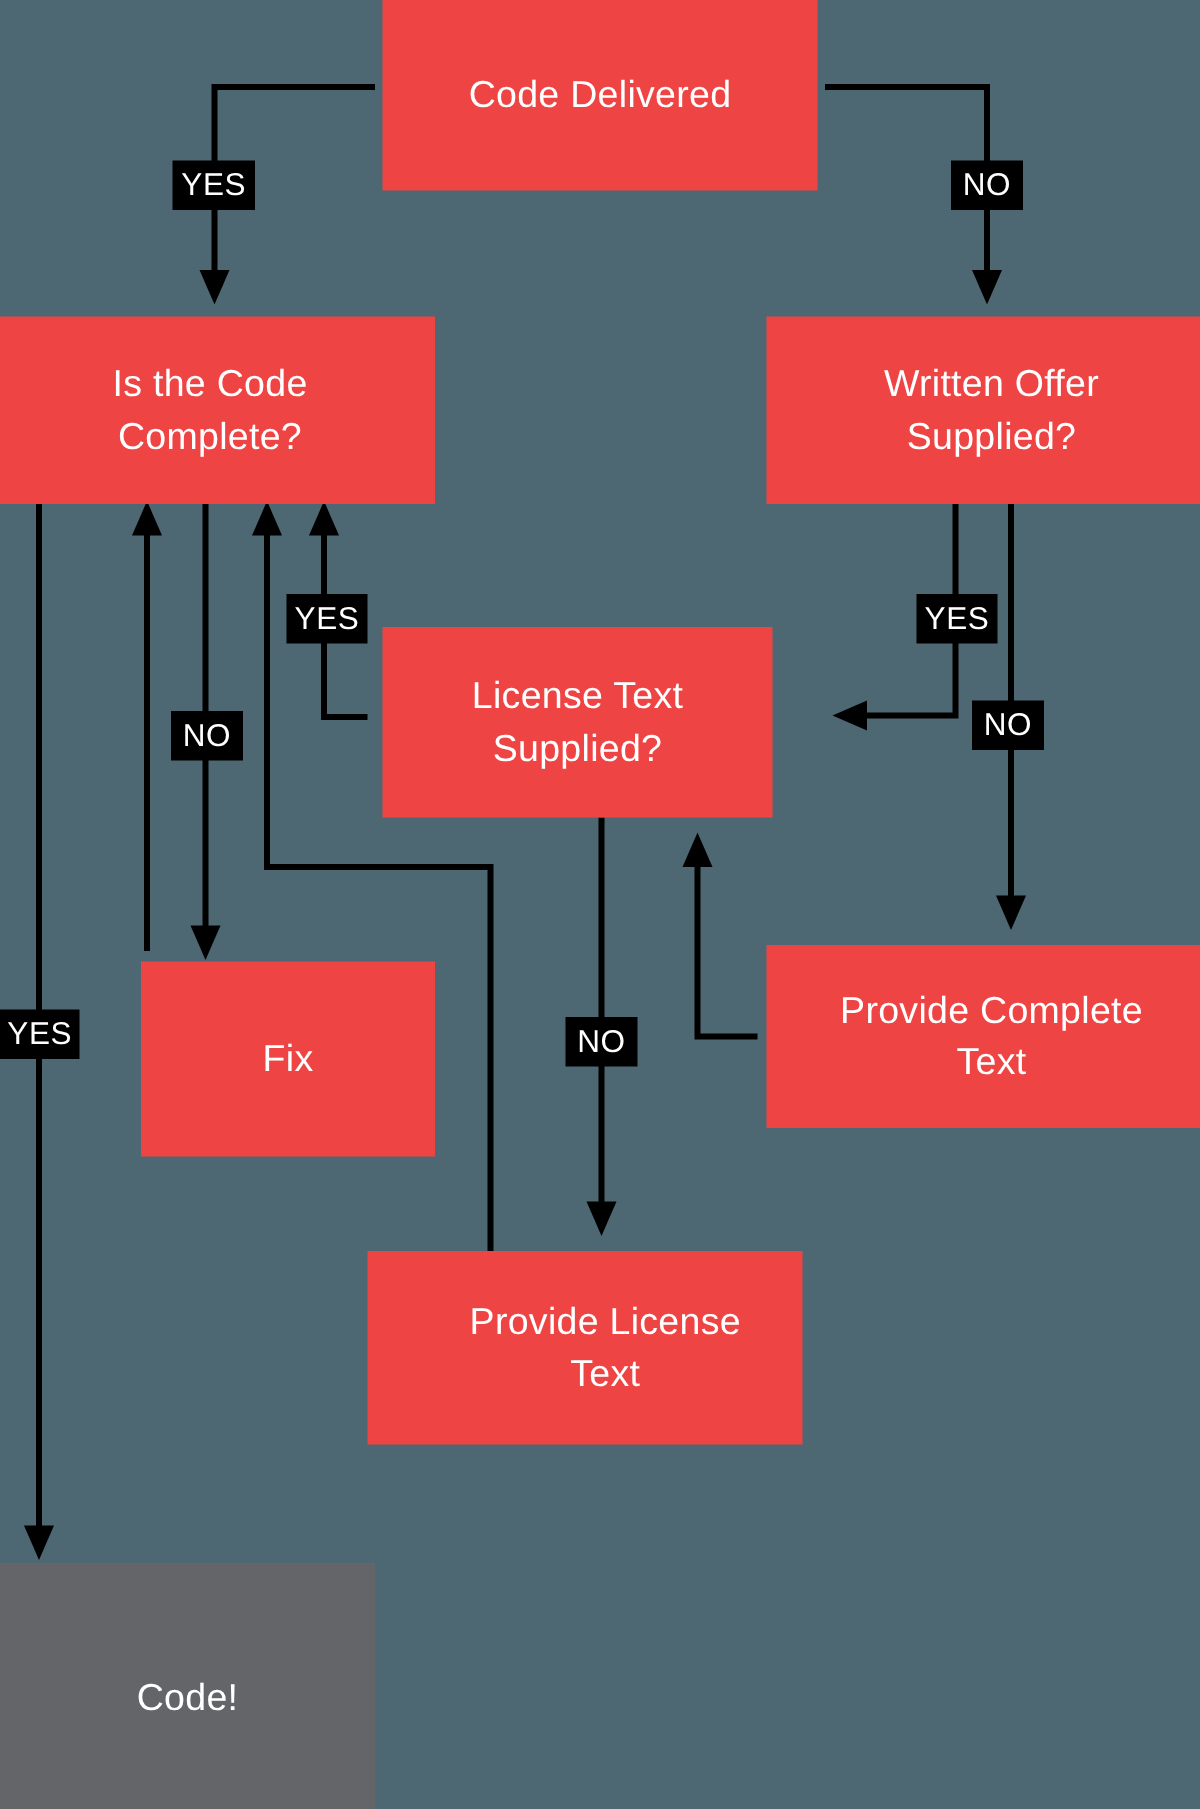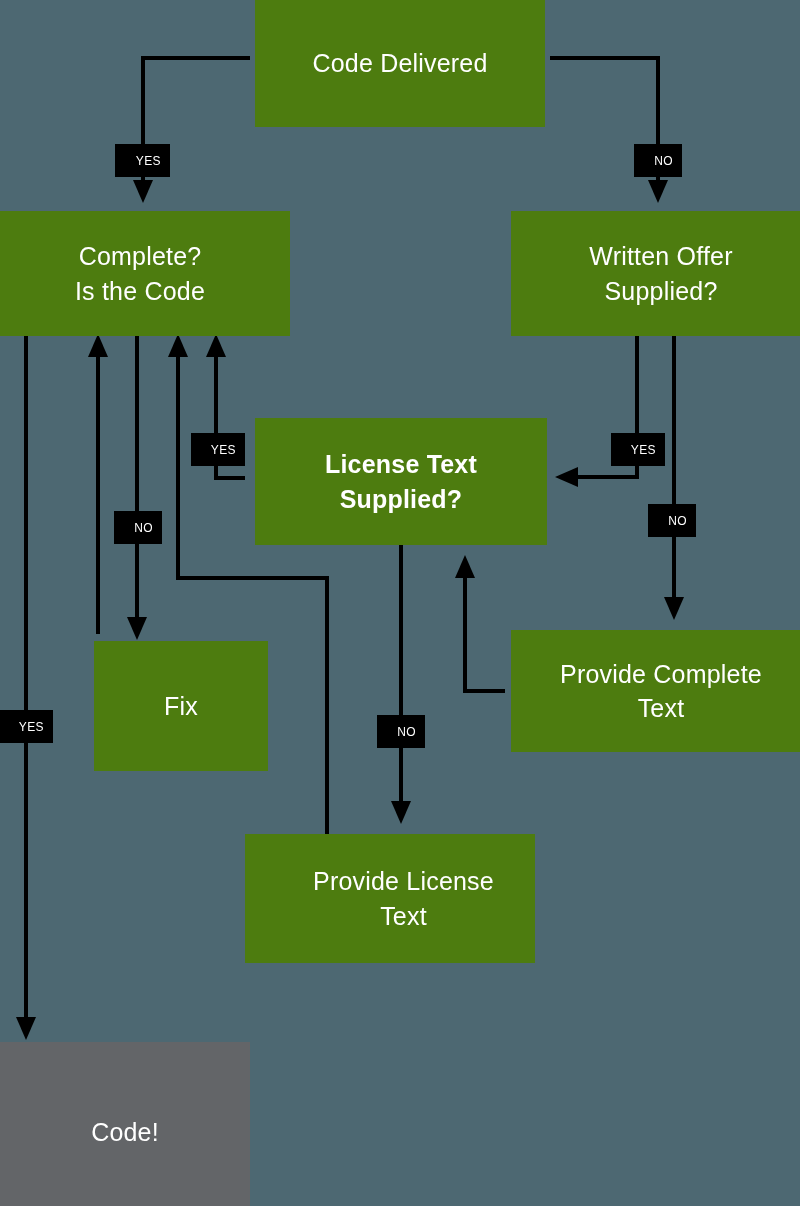--- a/index.html
+++ b/index.html
@@ -25,21 +25,21 @@
     align-items: center;
     justify-content: center;
     text-align: center;
     color: #ffffff;
     font-weight: 300;
     font-size: 25px;
     line-height: 1.38;
     letter-spacing: 0.2px;
     box-sizing: border-box;
     padding: 4px 10px;
-    background: #4d7c0f;
+    background: #ef4444;
   }
   .node.terminal {
     background: #636568;
   }
   .node span {
     display: block;
     width: 100%;
   }
   svg.edges {
     position: absolute;
@@ -57,30 +57,29 @@
     stroke-linecap: butt;
     stroke-linejoin: miter;
   }
   .arrowhead {
     fill: #000000;
   }
   .elabel {
     position: absolute;
     background: #000000;
     color: #ffffff;
-    font-size: 12px;
+    font-size: 21px;
     font-weight: 400;
     letter-spacing: 0.4px;
     display: flex;
     align-items: center;
-    justify-content: flex-end;
+    justify-content: center;
     box-sizing: border-box;
     height: 33px;
     padding: 0 9px;
-    margin-top: 37px;
   }
 </style>
 </head>
 <body>
 
 <div id="canvas">
 
   <svg class="edges" viewBox="0 0 800 1206">
 
     <path class="edge-line" d="M 250 58 L 143 58 L 143 185"></path>
@@ -115,35 +114,35 @@
 
     <path class="edge-line" d="M 26 336 L 26 1022"></path>
     <polygon class="arrowhead" points="26,1040 16,1017 36,1017"></polygon>
   </svg>
 
   <div class="node" style="left:255px; top:0px; width:290px; height:127px; flex-direction:column; justify-content:center;">
     <span>Code Delivered</span>
   </div>
 
   <div class="node" style="left:-10px; top:211px; width:300px; height:125px; flex-direction:column; justify-content:center;">
+    <span>Is the Code</span>
     <span>Complete?</span>
-    <span>Is the Code</span>
   </div>
 
   <div class="node" style="left:511px; top:211px; width:300px; height:125px; flex-direction:column; justify-content:center;">
     <span>Written Offer</span>
     <span>Supplied?</span>
   </div>
 
-  <div class="node" style="left:255px; top:418px; width:292px; height:127px; flex-direction:column; justify-content:center;font-weight:bold;">
+  <div class="node" style="left:255px; top:418px; width:260px; height:127px; flex-direction:column; justify-content:center;">
     <span>License Text</span>
     <span>Supplied?</span>
   </div>
 
-  <div class="node" style="left:94px; top:641px; width:174px; height:130px;">
+  <div class="node" style="left:94px; top:641px; width:196px; height:130px;">
     <span>Fix</span>
   </div>
 
   <div class="node" style="left:511px; top:630px; width:300px; height:122px; flex-direction:column; justify-content:center;">
     <span>Provide Complete</span>
     <span>Text</span>
   </div>
 
   <div class="node" style="left:245px; top:834px; width:290px; height:129px; flex-direction:column; justify-content:center;padding-left:37px;">
     <span>Provide License</span>

